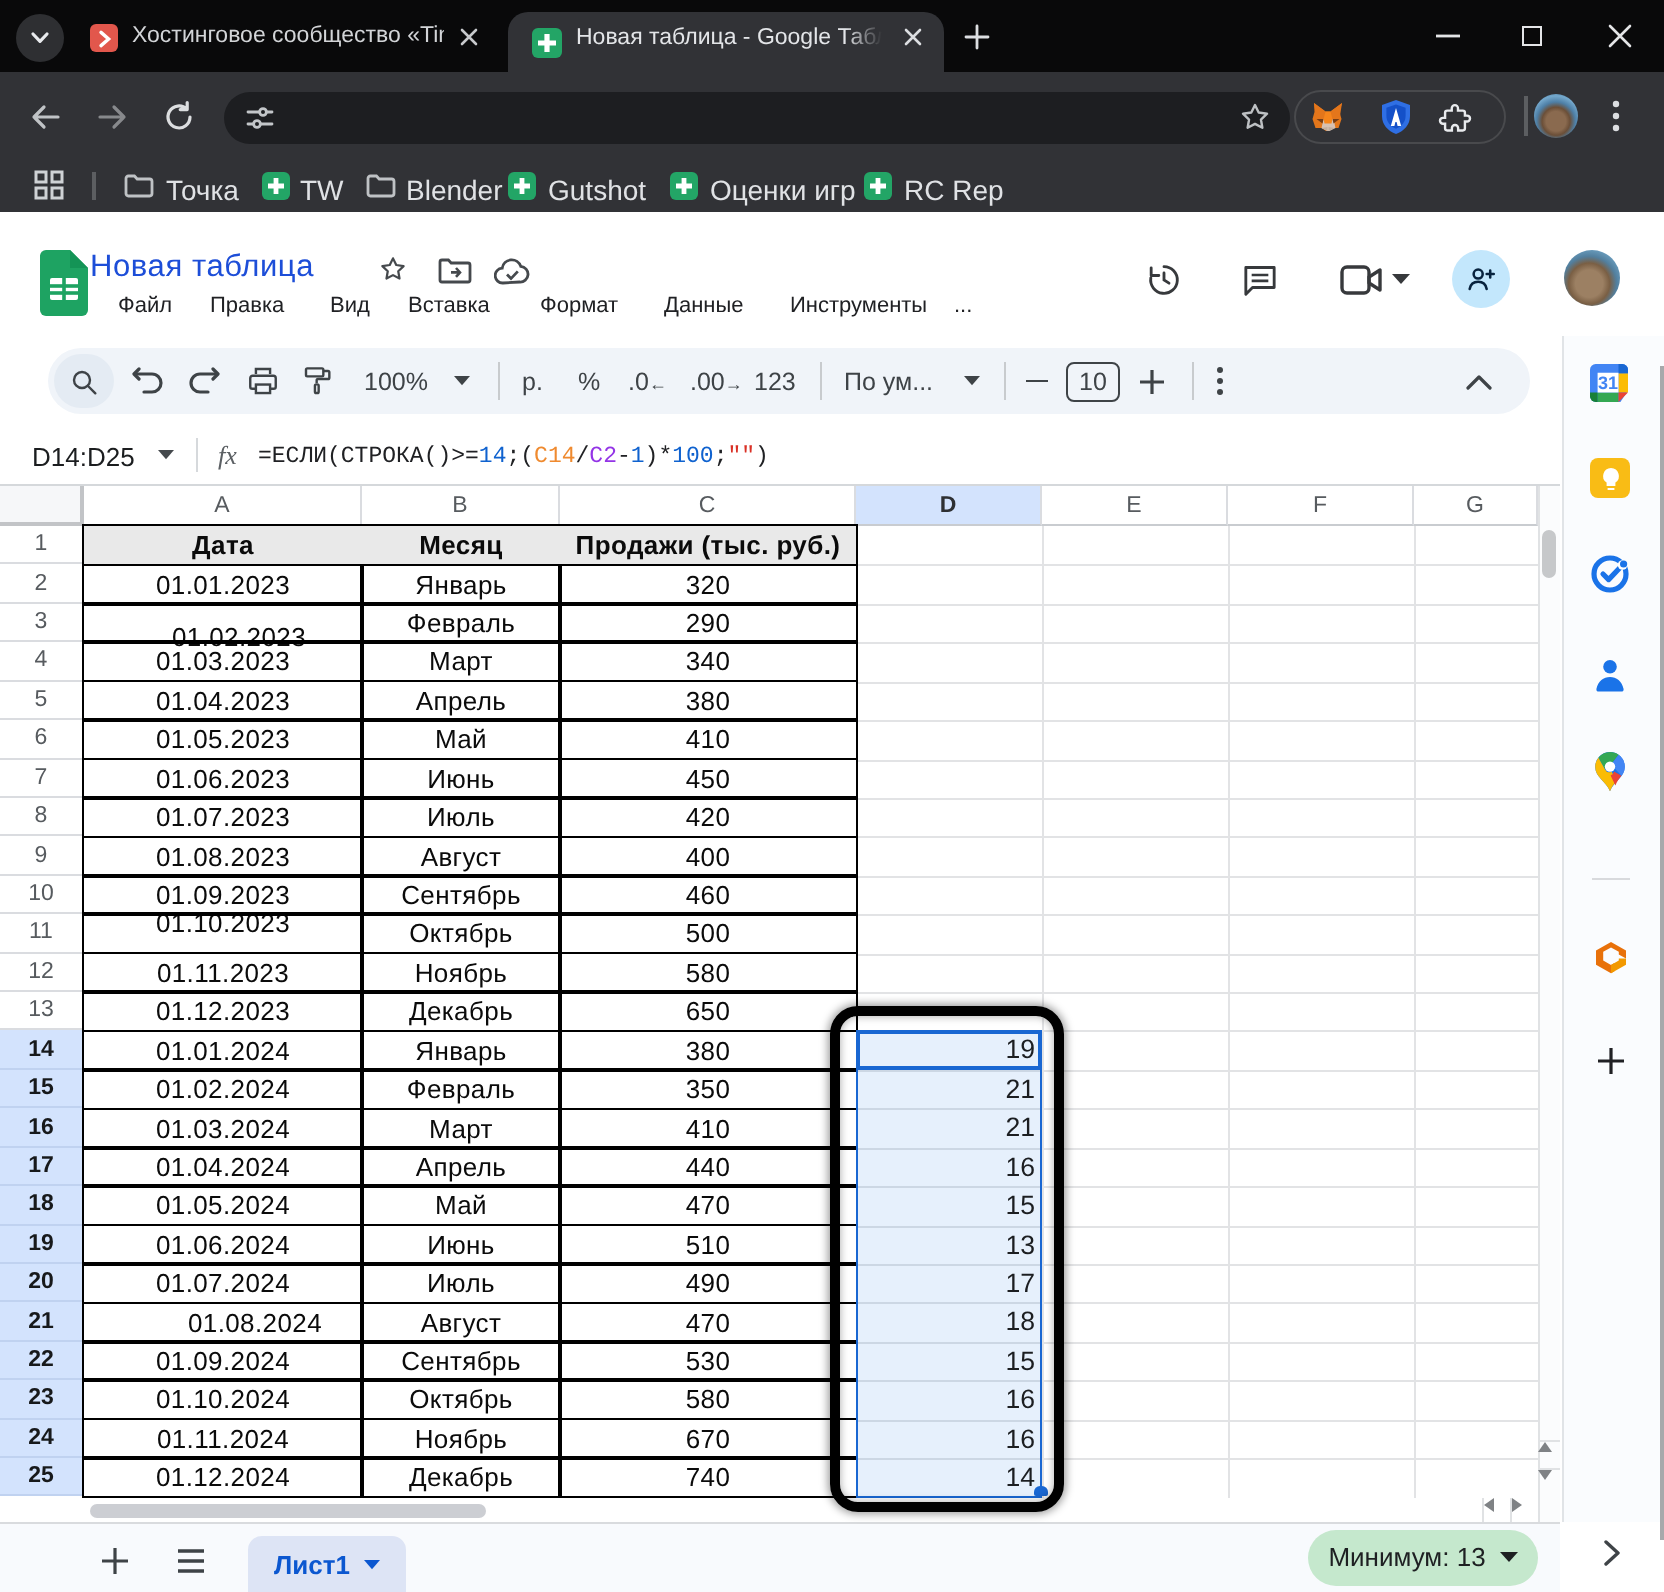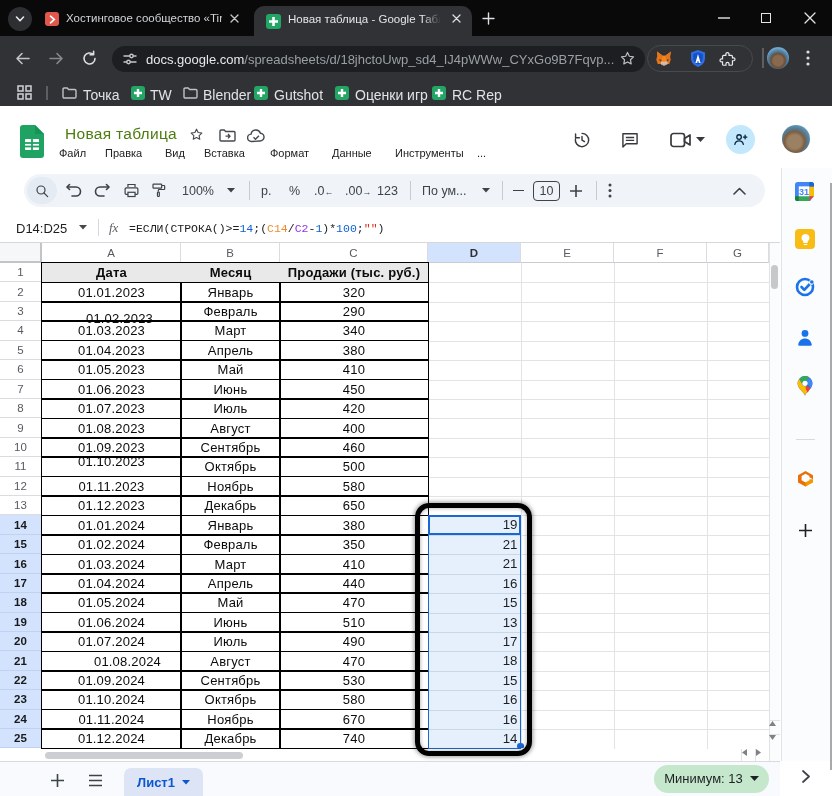--- a/index.html
+++ b/index.html
@@ -63,21 +63,20 @@
     <path d="M14 8.5a5.5 5.5 0 1 1-1.6-3.9M12.6 1.3v3.5H9.1" stroke="#dcdee0" stroke-width="1.6" fill="none" stroke-linecap="round" stroke-linejoin="round"></path>
   </svg>
 <div class="a" style="left:112px;top:46px;width:533px;height:26px;background:#1d1e21;border-radius:13px;display:flex;align-items:center">
     <svg style="margin-left:10px;flex:none" width="16" height="16" viewBox="0 0 16 16">
       <g stroke="#c3c6c9" stroke-width="1.4" stroke-linecap="round">
         <path d="M2 5h5.5M11.5 5H14M2 11h2.5M8.5 11H14"></path>
         <circle cx="9.5" cy="5" r="1.7" fill="none"></circle>
         <circle cx="6.5" cy="11" r="1.7" fill="none"></circle>
       </g>
     </svg>
-    <div style="margin-left:8px;font-size:13px;white-space:nowrap;overflow:hidden;color:#9a9fa4"><span style="color:#e6e8ea">docs.google.com</span>/spreadsheets/d/18jhctoUwp_sd4_IJ4pWWw_CYxGo9B7Fqvp...</div>
   </div>
 <svg class="a" style="left:619px;top:50px" width="17" height="17" viewBox="0 0 24 24">
     <path d="M12 3.5l2.6 5.3 5.9.9-4.3 4.1 1 5.8-5.2-2.7-5.2 2.7 1-5.8L3.5 9.7l5.9-.9z" fill="none" stroke="#bdc0c3" stroke-width="1.7" stroke-linejoin="round"></path>
   </svg>
 <div class="a" style="left:647px;top:45px;width:106px;height:27px;border:1px solid #494a4d;border-radius:14px"></div>
 <svg class="a" style="left:656px;top:51px" width="16" height="15" viewBox="0 0 32 30">
     <path d="M2 1l11.5 8.5h5L30 1l-2.5 9 2 7-3 9h-6l-4.5 3h-2L9.5 26h-6l-3-9 2-7z" fill="#e2761b"></path>
     <path d="M2 1l11.5 8.5-2 7.5H4.5zM30 1L18.5 9.5l2 7.5h7z" fill="#e4761b"></path>
     <path d="M11.5 17l-2 9 6 3h2l6-3-2-9z" fill="#d7c1b3"></path>
     <path d="M9.5 26l6 3v-4zM16.5 25v4l6-3z" fill="#c0ad9e"></path>
@@ -145,21 +144,21 @@
 <svg class="a" style="left:20px;top:125px" width="24" height="33" viewBox="0 0 24 33">
     <path d="M3 0h12l9 9v21a3 3 0 0 1-3 3H3a3 3 0 0 1-3-3V3a3 3 0 0 1 3-3z" fill="#1ea362"></path>
     <path d="M15 0l9 9h-9z" fill="#149456"></path>
     <rect x="5" y="14" width="14" height="11" rx="1" fill="#fff"></rect>
     <g fill="#1ea362">
       <rect x="5" y="17.1" width="14" height="1.8"></rect>
       <rect x="5" y="20.6" width="14" height="1.8"></rect>
       <rect x="11.1" y="14" width="1.8" height="11"></rect>
     </g>
   </svg>
-<div class="a" style="left:65px;top:125px;font-size:15.5px;color:#4d7c0f;letter-spacing:.3px">Новая таблица</div>
+<div class="a" style="left:45px;top:125px;font-size:15.5px;color:#1d4ed8;letter-spacing:.3px">Новая таблица</div>
 <svg class="a" style="left:189px;top:127px" width="15" height="15" viewBox="0 0 24 24">
     <path d="M12 3.5l2.6 5.3 5.9.9-4.3 4.1 1 5.8-5.2-2.7-5.2 2.7 1-5.8L3.5 9.7l5.9-.9z" fill="none" stroke="#45494d" stroke-width="1.8" stroke-linejoin="round"></path>
   </svg>
 <svg class="a" style="left:219px;top:129px" width="17" height="13" viewBox="0 0 17 13">
     <path d="M1 2c0-.6.4-1 1-1h3.2L6.6 2.5H15c.6 0 1 .4 1 1V11c0 .6-.4 1-1 1H2a1 1 0 0 1-1-1z" fill="none" stroke="#45494d" stroke-width="1.4"></path>
     <path d="M6.5 7.2h4M9 5l2 2.2L9 9.4" stroke="#45494d" stroke-width="1.3" fill="none"></path>
   </svg>
 <svg class="a" style="left:247px;top:128.5px" width="18" height="14" viewBox="0 0 18 14">
     <path d="M4.5 12.5a3.7 3.7 0 0 1-.4-7.4 4.8 4.8 0 0 1 9.3-.9 3.9 3.9 0 0 1-.6 7.8z" fill="none" stroke="#45494d" stroke-width="1.4"></path>
     <path d="M6.5 8.3l2 2 3.4-3.6" fill="none" stroke="#45494d" stroke-width="1.4"></path>

